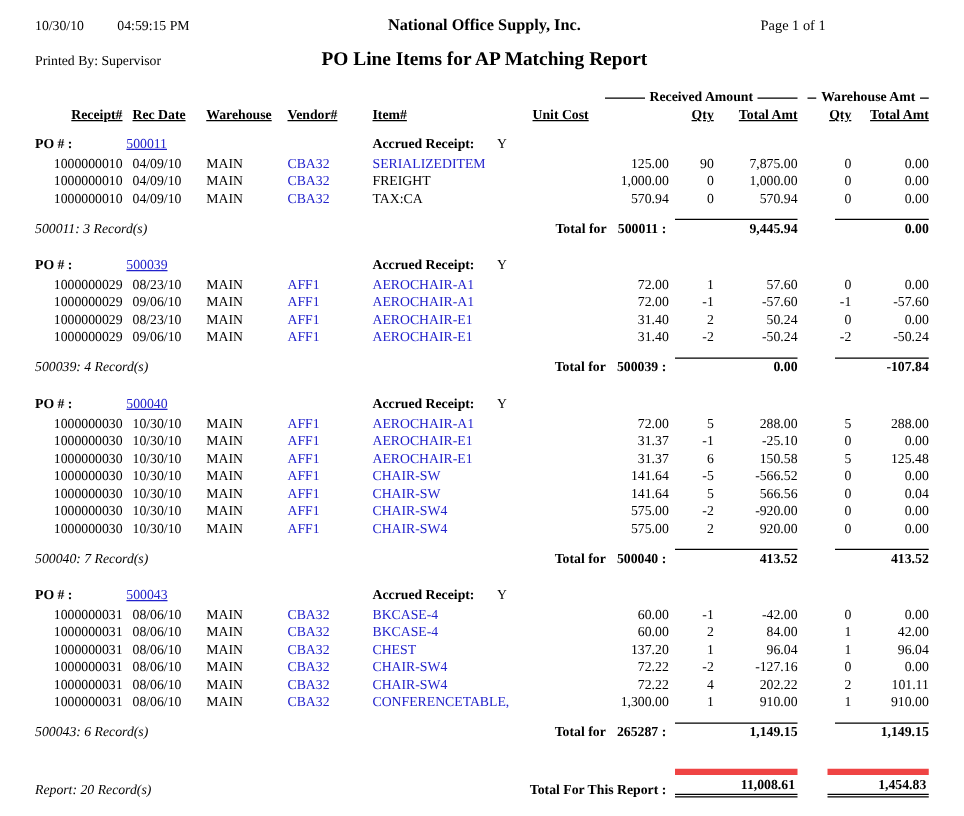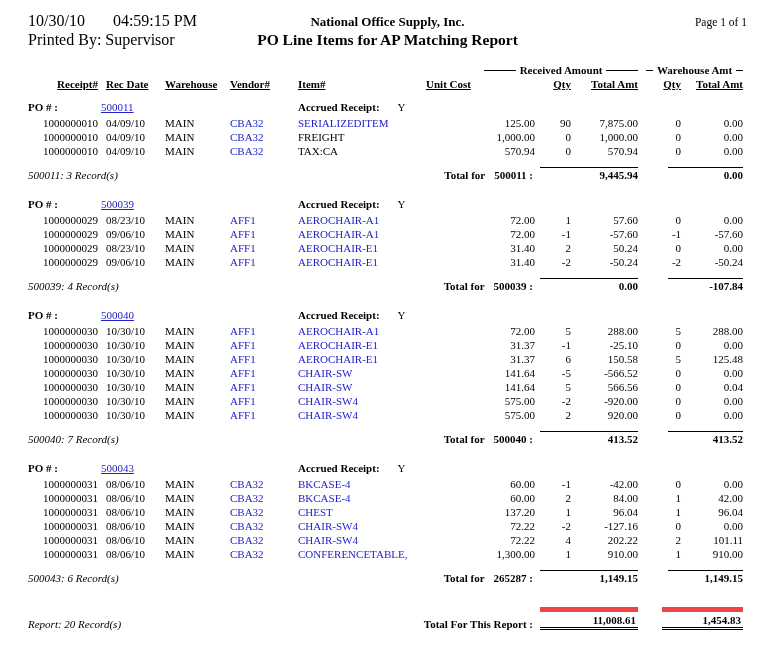--- a/index.html
+++ b/index.html
@@ -3,26 +3,26 @@
 <meta charset="utf-8">
 <style>
   * { box-sizing: border-box; }
   html, body { margin: 0; padding: 0; }
   body { width: 771px; height: 653px; background: #ffffff; overflow: hidden; }
   .page { width: 771px; height: 653px; font-family: "Liberation Serif", "DejaVu Serif", serif; color: #000; }
 
   
   .rpt-header { padding: 12px 24px 0 28px; }
   .h-row { display: flex; align-items: baseline; }
-  .h-left { width: 225px; font-size: 16px; }
+  .h-left { width: 225px; font-size: 11px; }
   .h-left .time { margin-left: 24px; }
   .h-center { flex: 1; text-align: center; }
   .company { font-weight: bold; font-size: 13px; }
-  .h-right { width: 225px; text-align: right; font-size: 11.5px; }
-  .h-row2 { margin-top: 1px; }
+  .h-right { width: 225px; text-align: center; font-size: 11.5px; }
+  .h-row2 { margin-top: 11px; }
   .title { font-weight: bold; font-size: 15.5px; }
 
   
   table.report { border-collapse: collapse; table-layout: fixed; width: 719px; margin: 14px 0 0 26px; }
   td, th { font-size: 11px; line-height: 12px; padding: 1px 2px; white-space: nowrap; overflow: hidden;
            font-weight: normal; text-align: left; vertical-align: bottom; }
   thead th { font-weight: bold; padding-bottom: 3px; }
   .th-u { text-decoration: underline; }
 
   .c-receipt { text-align: right; padding-right: 3px; }

